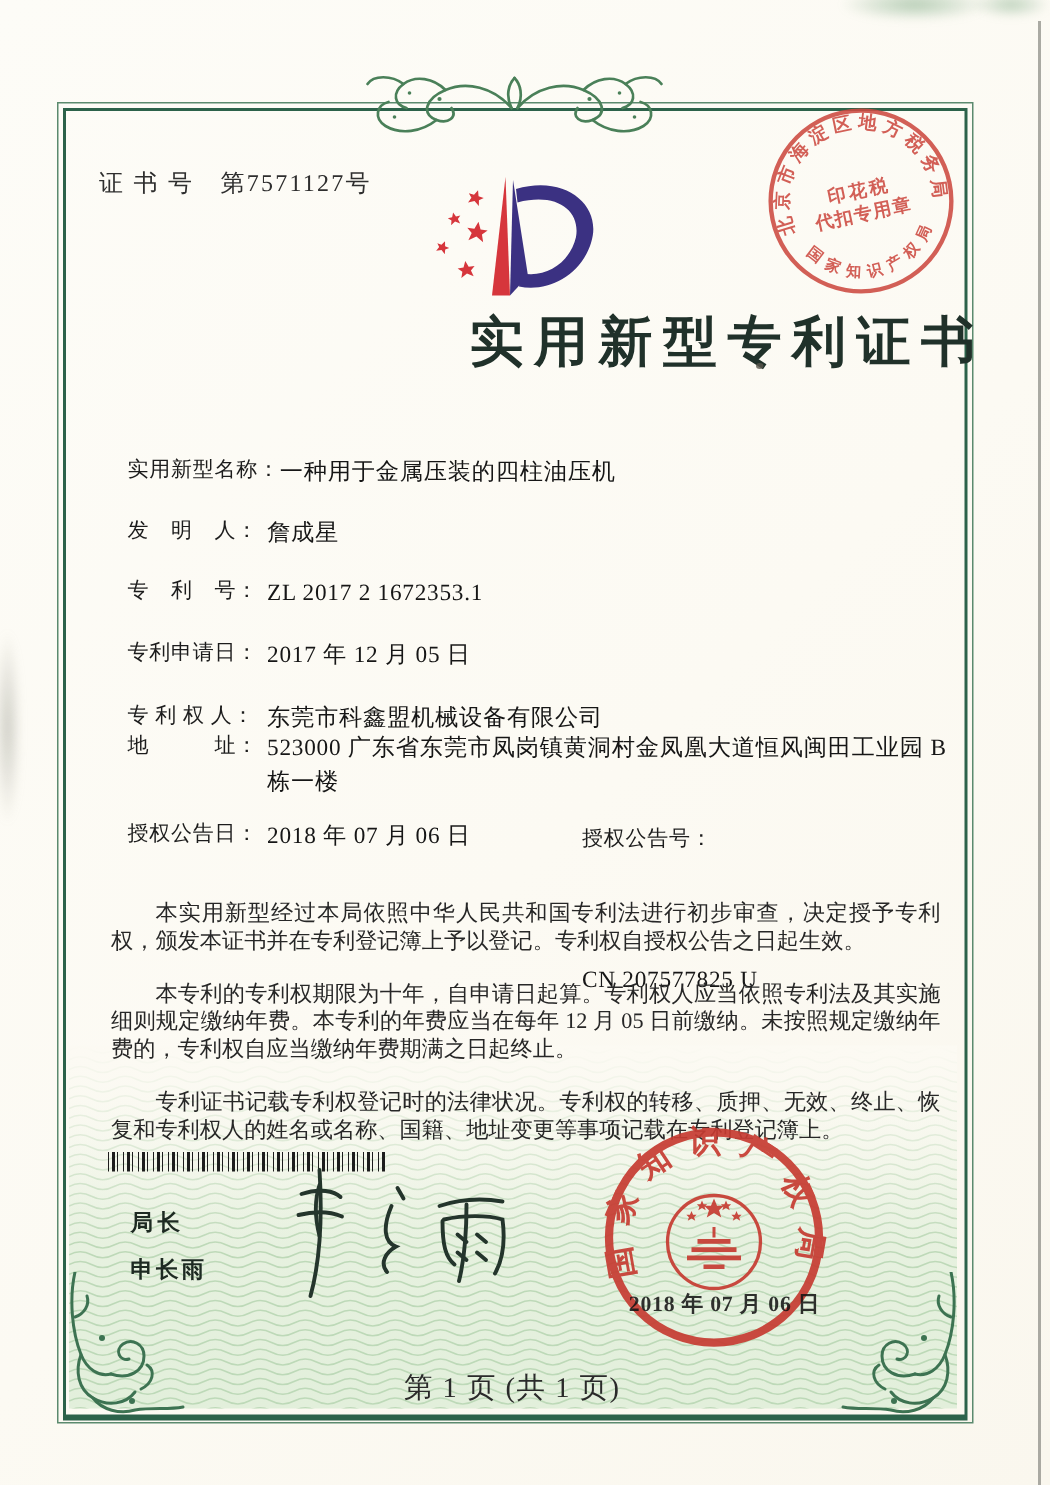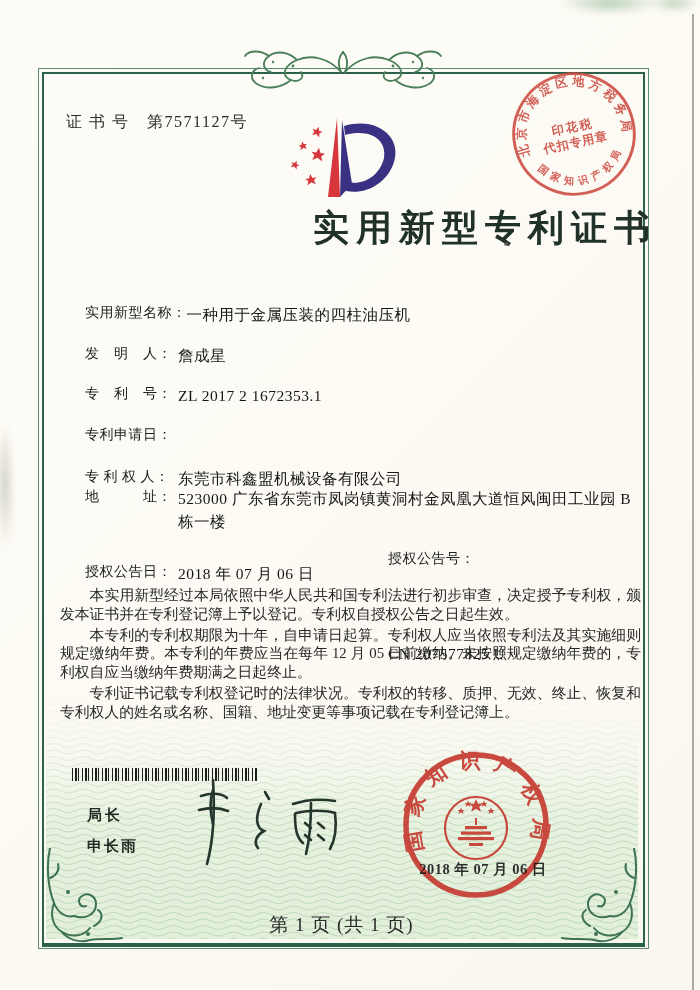--- a/index.html
+++ b/index.html
@@ -33,21 +33,21 @@
   .speck{position:absolute;left:504px;top:242px;width:5px;height:4px;background:#5a584e;border-radius:50%;opacity:.8;z-index:2;}
 
   .row{position:absolute;left:85px;display:flex;align-items:flex-start;z-index:2;}
   .flabel{flex:0 0 93px;white-space:nowrap;font-size:14px;letter-spacing:.5px;color:#1c1c1c;padding-top:1px;}
   .fvalue{font-size:15.5px;color:#161616;letter-spacing:.5px;line-height:23px;}
   .fvalue.addr{max-width:458px;}
   .row.right-field{left:388px;flex-direction:column;}
   .row.right-field .flabel{flex-basis:92px;}
 
   .paras{position:absolute;left:58px;top:584px;width:585px;z-index:2;}
-  .paras p{margin:2px;font-size:14.8px;line-height:18.8px;text-align:justify;text-indent:2em;color:#272727;}
+  .paras p{margin:16px;font-size:14.8px;line-height:18.8px;text-align:justify;text-indent:2em;color:#272727;}
 
   .barcode{position:absolute;left:72px;top:768px;width:186px;height:13px;z-index:2;
     background:repeating-linear-gradient(90deg,#1d1d1d 0 1px,transparent 1px 3px,#1d1d1d 3px 5px,transparent 5px 6px,#1d1d1d 6px 7px,transparent 7px 10px);}
 
   .sig-title{position:absolute;left:87px;top:806px;font-size:15px;letter-spacing:3px;color:#1d2a22;font-weight:700;z-index:2;}
   .sig-name{position:absolute;left:87px;top:837px;font-size:15px;letter-spacing:2px;color:#1d2a22;font-weight:700;z-index:2;}
   .sig-svg{position:absolute;left:183px;top:772px;z-index:3;}
 
   .tax-stamp{position:absolute;left:506px;top:66px;z-index:3;}
   .logo{position:absolute;left:280px;top:96px;z-index:2;}
@@ -209,30 +209,31 @@
   <div class="row" style="top:344px">
     <span class="flabel">发　明　人：</span>
     <span class="fvalue">詹成星</span>
   </div>
   <div class="row" style="top:384px">
     <span class="flabel">专　利　号：</span>
     <span class="fvalue">ZL 2017 2 1672353.1</span>
   </div>
   <div class="row" style="top:425px">
     <span class="flabel">专利申请日：</span>
+    <span class="fvalue">2017 年 12 月 05 日</span>
   </div>
   <div class="row" style="top:467px">
     <span class="flabel">专 利 权 人：</span>
     <span class="fvalue">东莞市科鑫盟机械设备有限公司</span>
   </div>
   <div class="row" style="top:487px">
     <span class="flabel">地　　　址：</span>
     <span class="fvalue addr">523000 广东省东莞市凤岗镇黄洞村金凤凰大道恒风闽田工业园 B 栋一楼</span>
   </div>
-  <div class="row" style="top:562px">
+  <div class="row" style="top:546px">
     <span class="flabel">授权公告日：</span>
     <span class="fvalue">2018 年 07 月 06 日</span>
   </div>
   <div class="row right-field" style="top:549px">
     <span class="flabel">授权公告号：</span>
     <span class="fvalue">CN 207577825 U</span>
   </div>
 
   <div class="paras">
     <p>本实用新型经过本局依照中华人民共和国专利法进行初步审查，决定授予专利权，颁发本证书并在专利登记簿上予以登记。专利权自授权公告之日起生效。</p>

